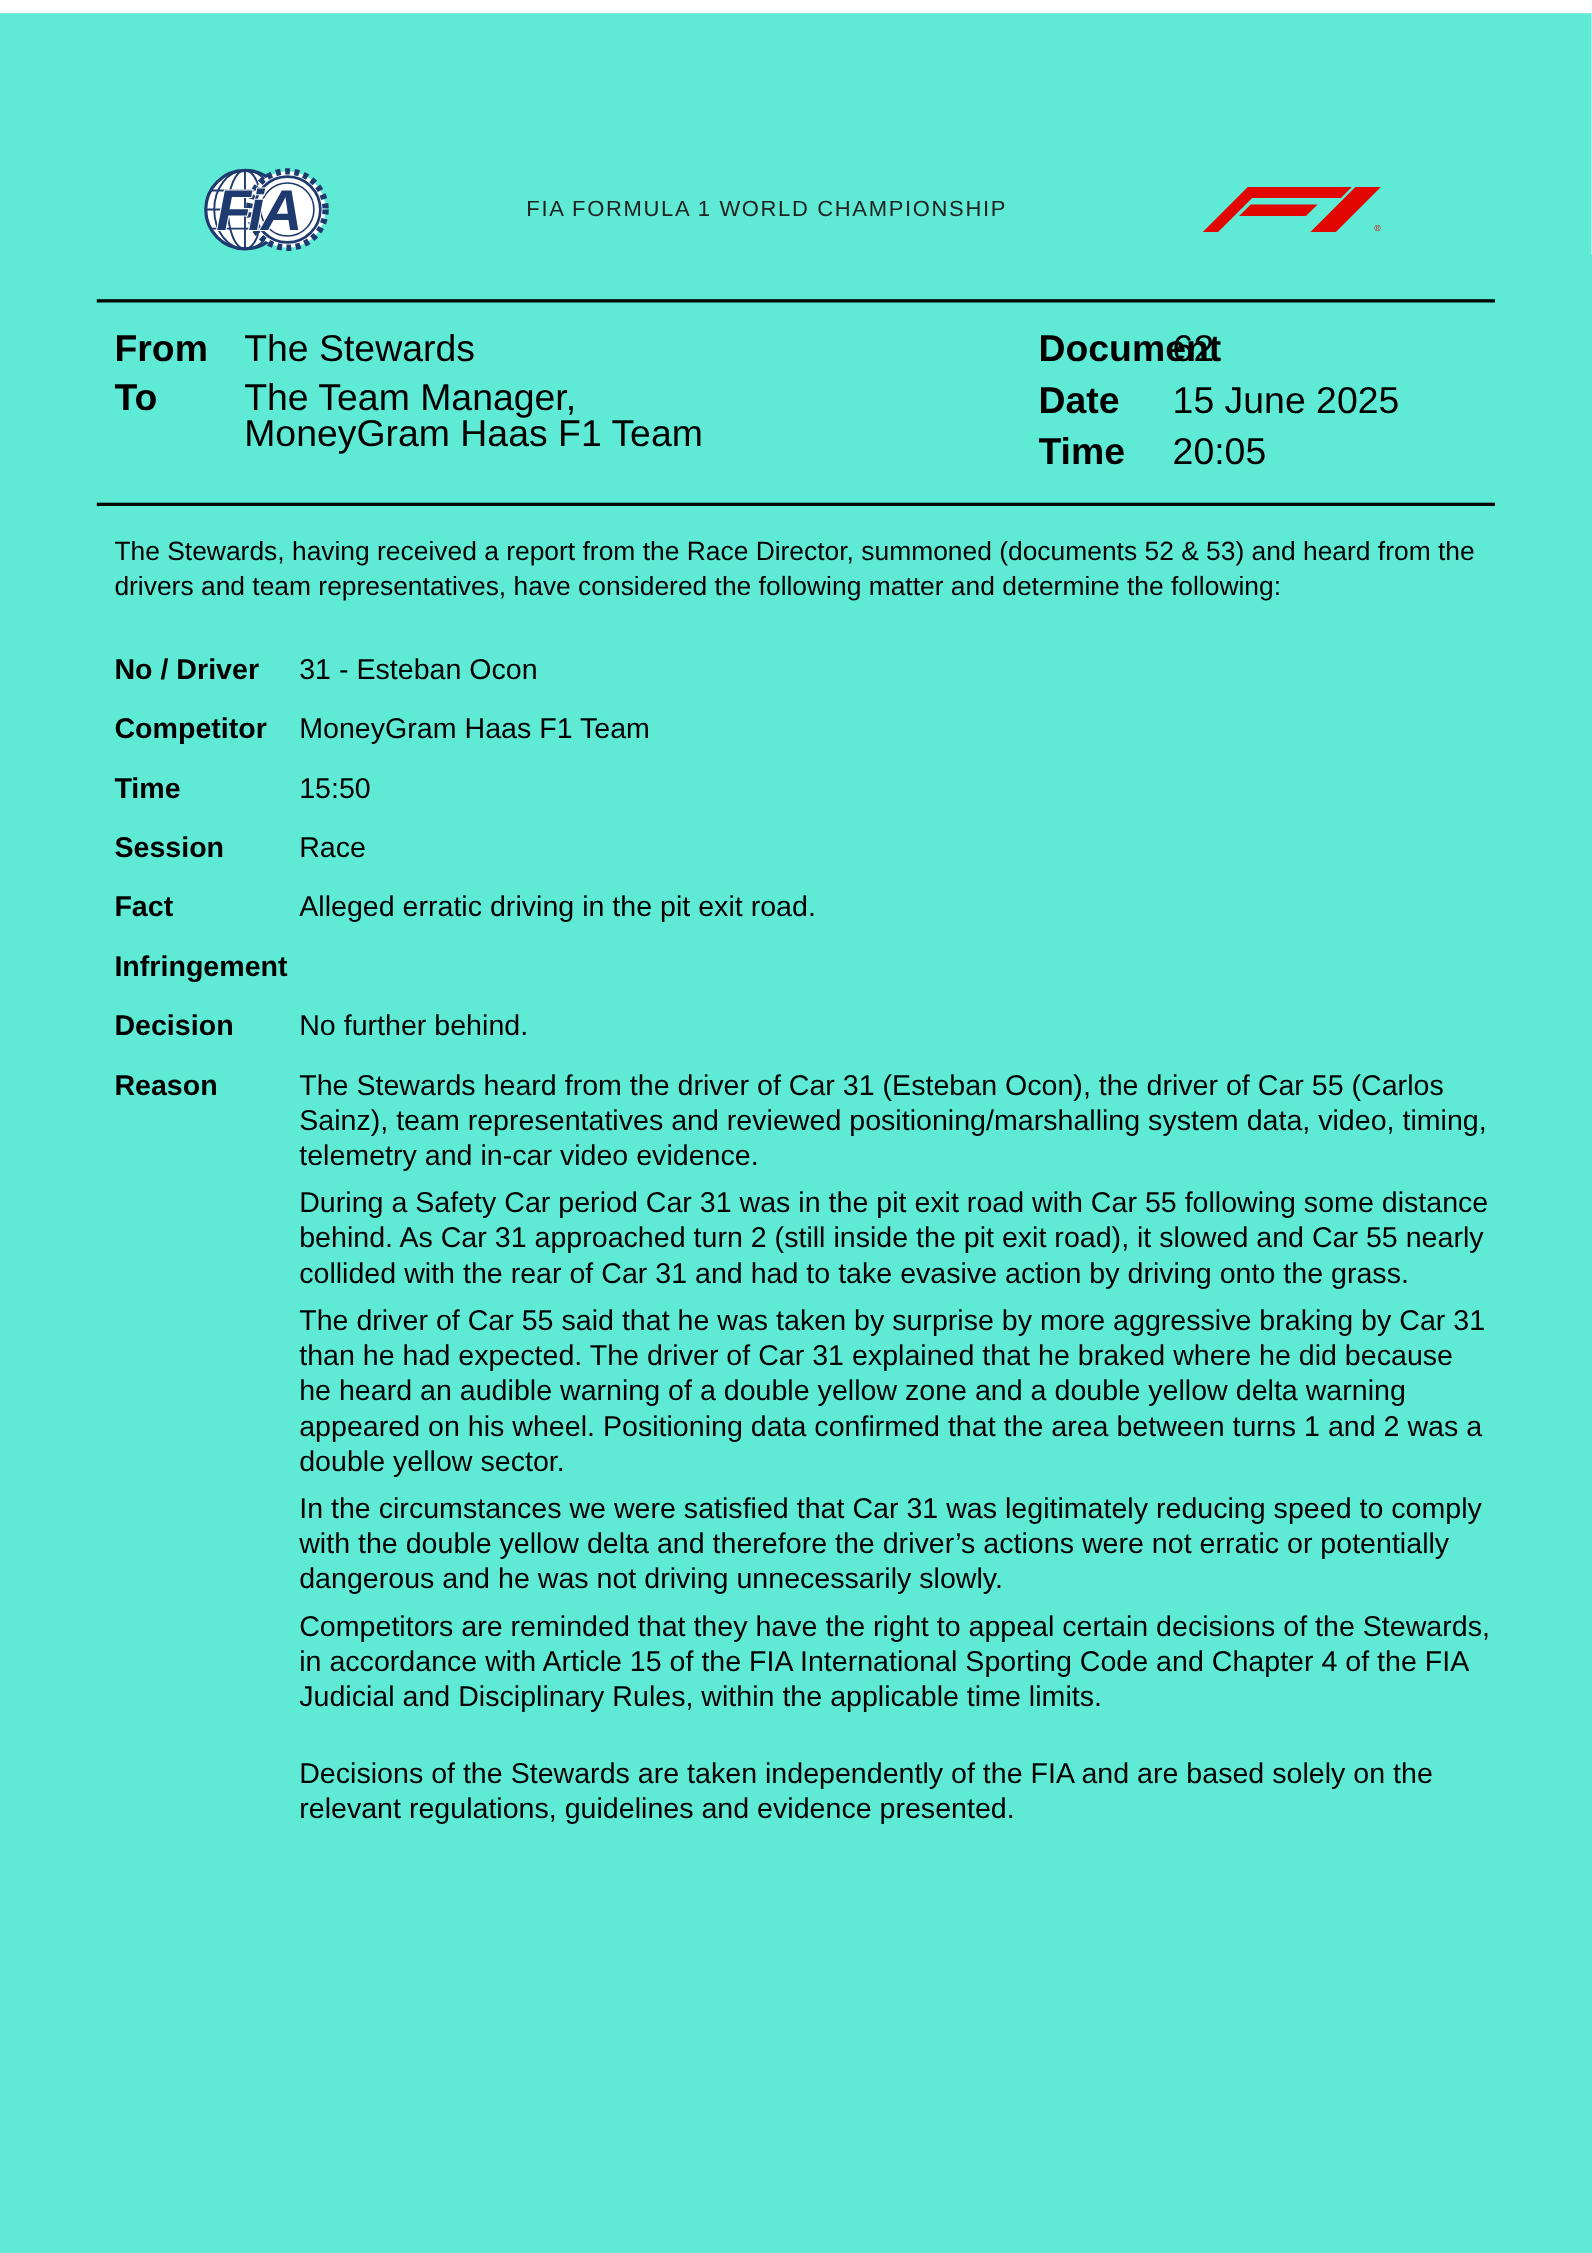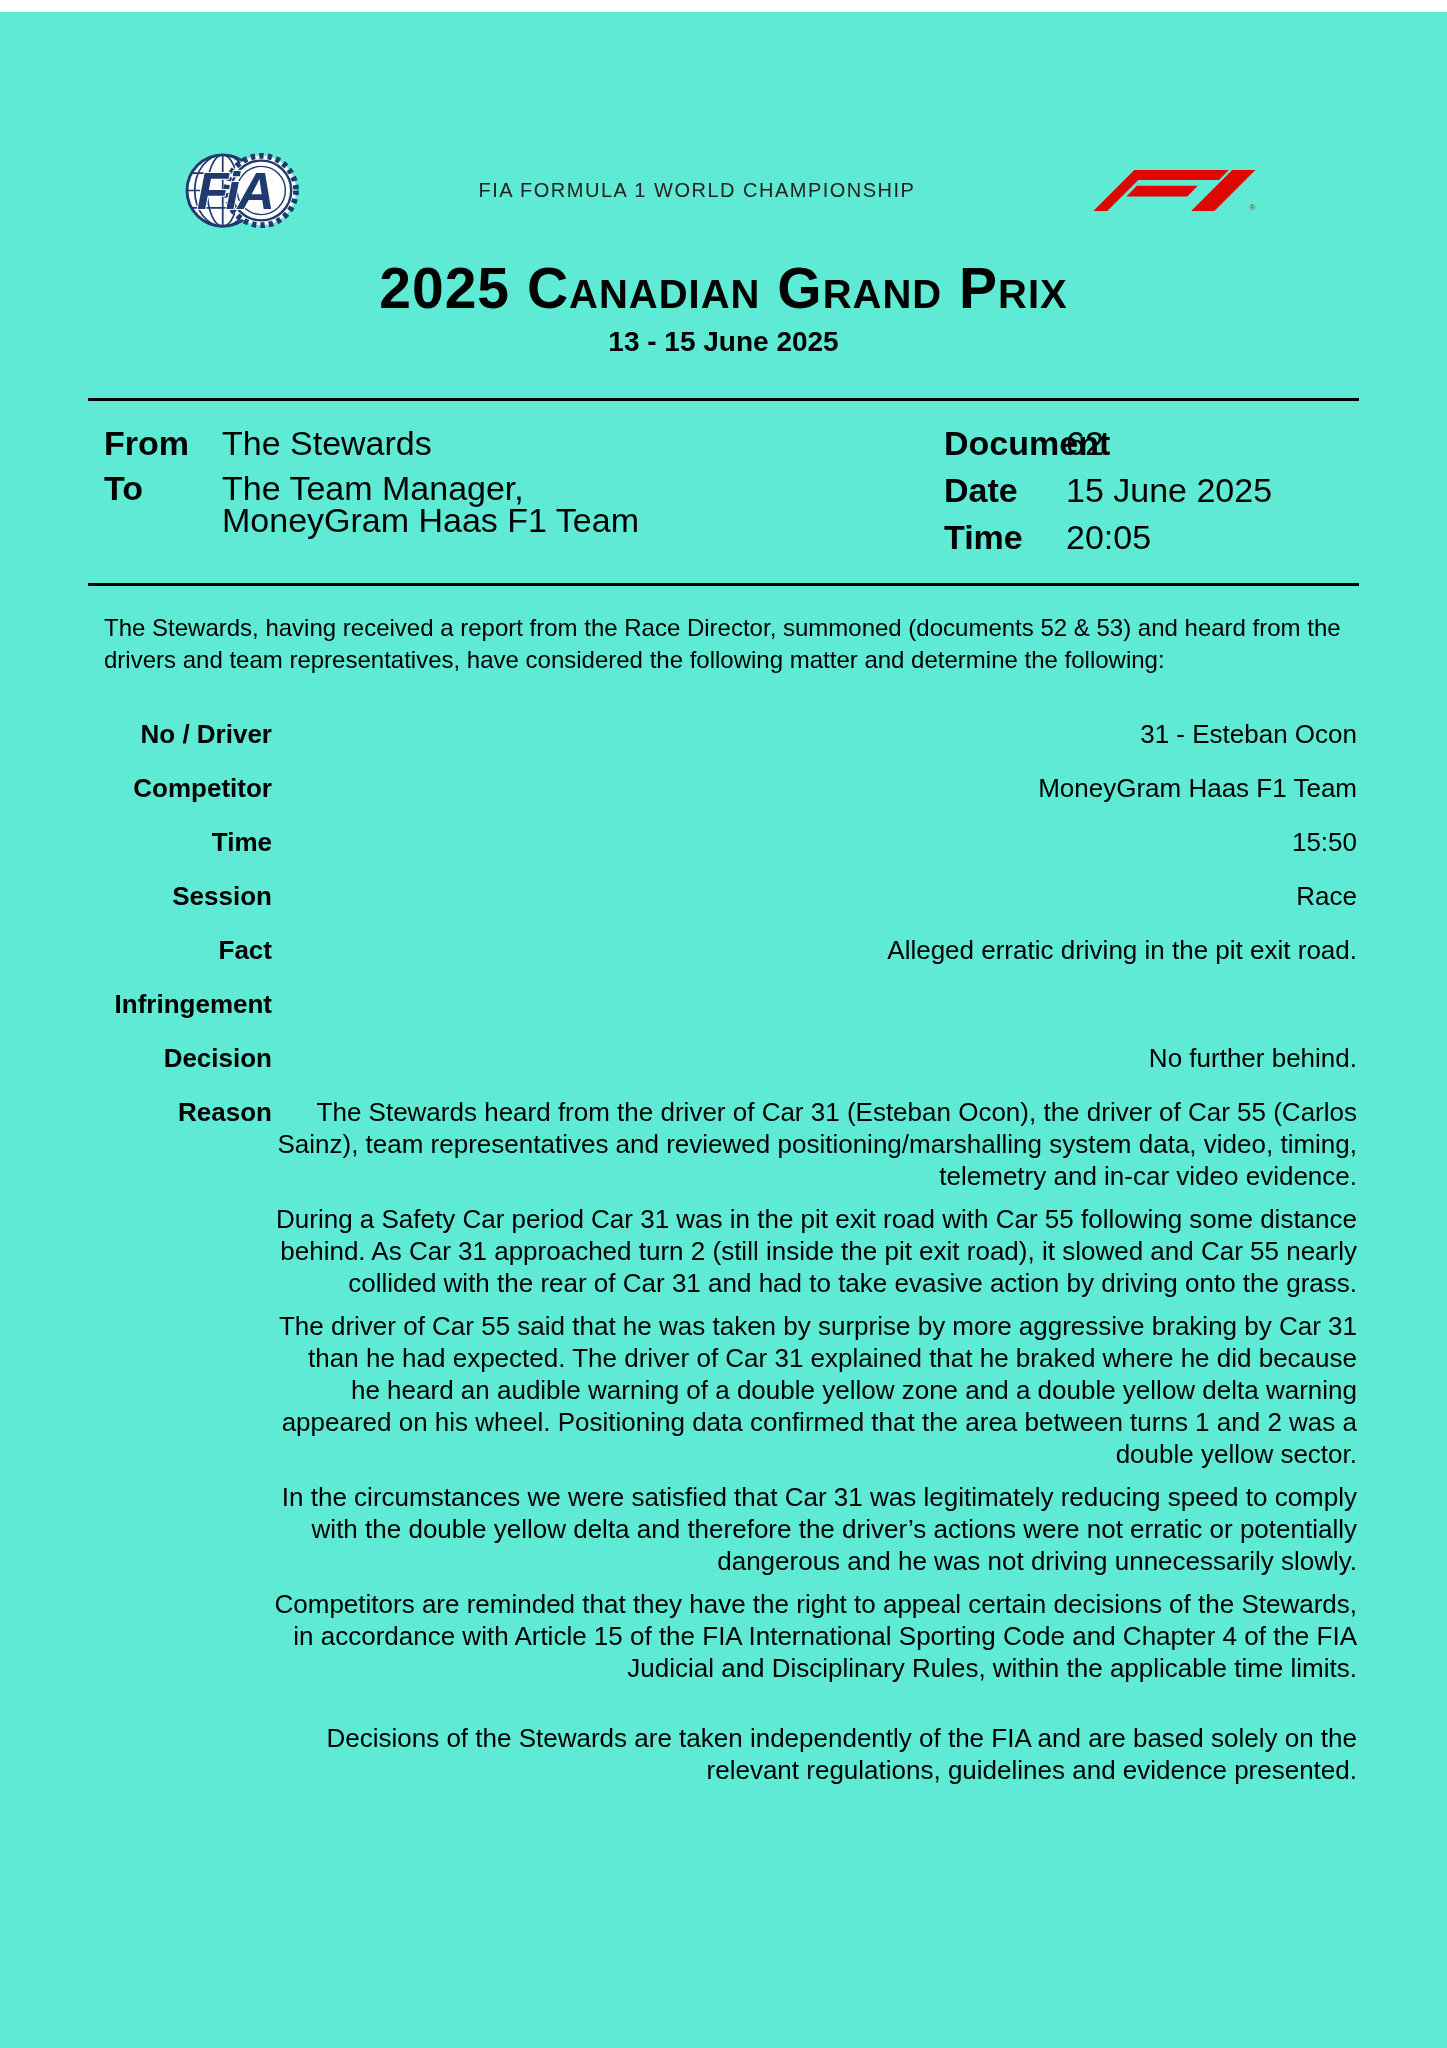--- a/index.html
+++ b/index.html
@@ -43,21 +43,21 @@
   }
   .meta-left{width:840px;display:grid;grid-template-columns:118px 1fr;row-gap:13px;align-content:start;}
   .meta-right{flex:1;display:grid;grid-template-columns:122px 1fr;row-gap:15px;align-content:start;}
   .lbl{font-weight:bold;}
   
   .intro{
     margin:26px 90px 0 104px;
     font-size:24px;line-height:32px;
   }
   .fields{margin:0 90px 0 104px;}
-  .frow{display:grid;grid-template-columns:168px 1fr;margin-top:22px;font-size:26px;line-height:32px;text-align:right;}
+  .frow{display:grid;grid-template-columns:168px 1fr;margin-top:22px;font-size:26px;line-height:32px;}
   .frow.first{margin-top:42px;}
   .reason-text p{margin:0 0 11px 0;}
   .reason-text p.closing{margin-top:38px;margin-bottom:0;}
 </style>
 </head>
 <body>
 
 <div class="page">
 
   <div class="hdr">
@@ -86,24 +86,20 @@
     <div class="champ">FIA FORMULA 1 WORLD CHAMPIONSHIP</div>
 
     <svg class="f1-logo" width="166" height="41" viewBox="0 0 250 62" xmlns="http://www.w3.org/2000/svg">
       <path fill="#e10600" d="M0 62 L62 0 L205 0 L190 15 L68 15 L21 62 Z"></path>
       <path fill="#e10600" d="M50 40 L66 24 L158 24 L142 40 Z"></path>
       <path fill="#e10600" d="M148 62 L210 0 L245 0 L183 62 Z"></path>
       <text x="236" y="61" font-family="Liberation Sans, sans-serif" font-size="12" fill="#e10600">®</text>
     </svg>
   </div>
 
-  <div class="title-block">
-    <div class="event-title">2025 Canadian Grand Prix</div>
-    <div class="event-dates">13 - 15 June 2025</div>
-  </div>
 
   <div class="meta">
     <div class="meta-left">
       <div class="lbl">From</div>
       <div>The Stewards</div>
       <div class="lbl">To</div>
       <div>
         <div>The Team Manager,</div>
         <div>MoneyGram Haas F1 Team</div>
       </div>

